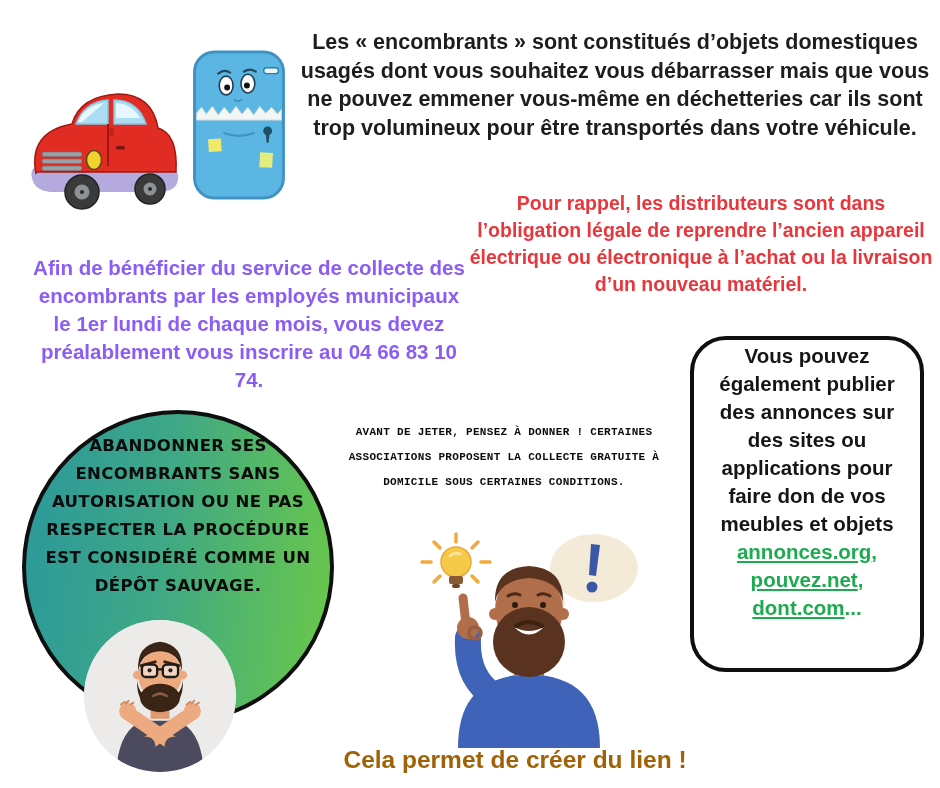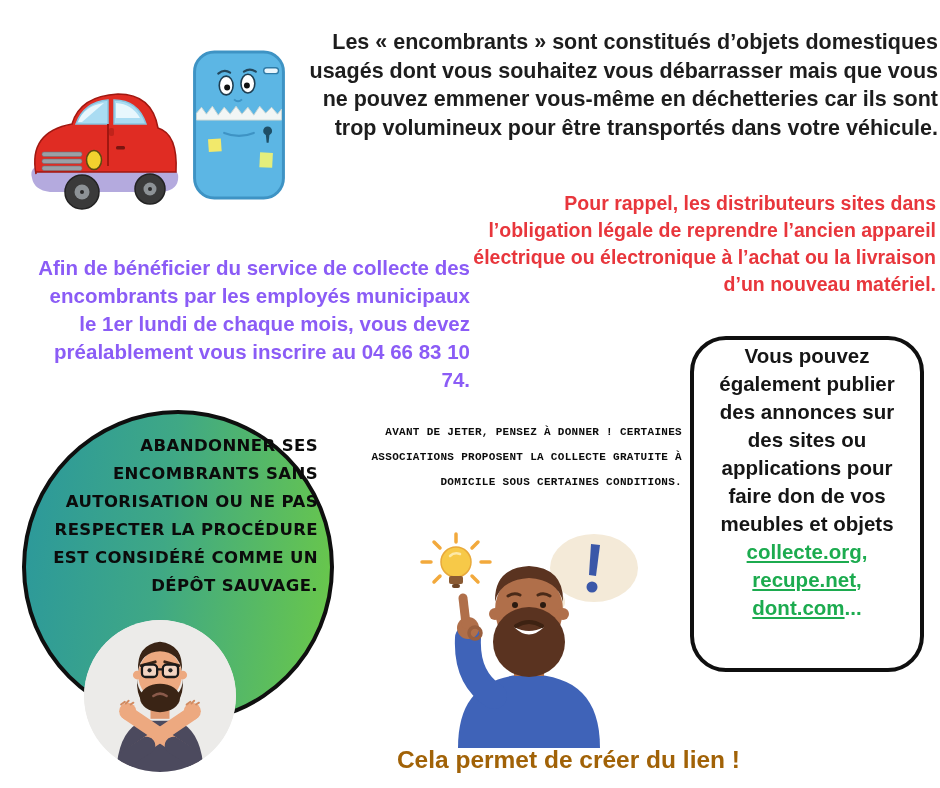--- a/index.html
+++ b/index.html
@@ -1,24 +1,24 @@
 <!DOCTYPE html>
 <html><head>
 <meta charset="utf-8">
 <style>
   html,body{margin:0;padding:0;background:#fff;}
   .flyer{position:relative;width:940px;height:788px;background:#ffffff;overflow:hidden;
          font-family:"Liberation Sans",sans-serif;color:#1c1c1c;}
-  .para{position:absolute;font-weight:bold;text-align:right;}
+  .para{position:absolute;font-weight:bold;text-align:center;}
   .intro-text{left:292px;top:28px;width:646px;font-size:21.5px;line-height:28.5px;color:#1d1d1d;}
   .reminder-text{left:466px;top:190px;width:470px;font-size:19.5px;line-height:27px;color:#e8363c;}
   .collection-text{left:28px;top:254px;width:442px;font-size:20.5px;line-height:28px;color:#8b5cf6;}
   .warning-circle{position:absolute;left:22px;top:410px;width:304px;height:306px;border-radius:50%;
          border:4px solid #0f0f0f;background:linear-gradient(97deg,#2b989c 0%,#3fa885 45%,#6cc947 100%);}
-  .warning-text{position:absolute;left:12px;top:18px;width:280px;text-align:right;
+  .warning-text{position:absolute;left:12px;top:18px;width:280px;text-align:center;
          font-family:"DejaVu Sans",sans-serif;font-weight:bold;font-size:16.5px;line-height:28px;
          letter-spacing:.4px;color:#0b0b0b;}
   .avatar{position:absolute;left:84px;top:620px;width:152px;height:152px;border-radius:50%;
          background:#ecebe9;overflow:hidden;z-index:3;}
   .donate-text{left:326px;top:420px;width:356px;font-family:Liberation Mono, monospace;
          font-size:11px;line-height:25px;letter-spacing:.3px;color:#0c0c0c;}
   .pointing-man{position:absolute;left:408px;top:526px;width:242px;height:222px;}
   .publish-box{position:absolute;left:690px;top:336px;width:234px;height:336px;box-sizing:border-box;
          border:4px solid #0f0f0f;border-radius:36px;padding:2px 6px;text-align:center;
          font-weight:bold;font-size:20.5px;line-height:28px;color:#151515;}
@@ -72,21 +72,21 @@
     <path d="M12,66 L17,60 L22,67 L28,59 L34,68 L40,60 L46,67 L52,59 L58,67 L64,60 L70,68 L76,59 L82,66 L88,60 L94,67 L98,62 L98,73 L12,73 Z" fill="#f2f6f5" stroke="#c9d6d4" stroke-width="1"></path>
     <path d="M40,86 Q55,92 70,86" stroke="#3e93c4" stroke-width="2.2" fill="none" stroke-linecap="round"></path>
     <circle cx="84" cy="84" r="4.5" fill="#1e4e66"></circle>
     <path d="M82,86 L86,86 L85,96 L83,96 Z" fill="#1e4e66"></path>
     <rect x="24" y="92" width="13" height="13" fill="#f2e96b" transform="rotate(-4 30 98)"></rect>
     <rect x="76" y="106" width="13" height="15" fill="#e4ee7c" transform="rotate(3 82 113)"></rect>
   </svg>
 
   <div class="para intro-text">Les « encombrants » sont constitués d’objets domestiques usagés dont vous souhaitez vous débarrasser mais que vous ne pouvez emmener vous-même en déchetteries car ils sont trop volumineux pour être transportés dans votre véhicule.</div>
 
-  <div class="para reminder-text">Pour rappel, les distributeurs sites dans l’obligation légale de reprendre l’ancien appareil électrique ou électronique à l’achat ou la livraison d’un nouveau matériel.</div>
+  <div class="para reminder-text">Pour rappel, les distributeurs sont dans l’obligation légale de reprendre l’ancien appareil électrique ou électronique à l’achat ou la livraison d’un nouveau matériel.</div>
 
   <div class="para collection-text">Afin de bénéficier du service de collecte des encombrants par les employés municipaux le 1er lundi de chaque mois, vous devez préalablement vous inscrire au 04 66 83 10 74.</div>
 
   <div class="warning-circle">
     <div class="warning-text">ABANDONNER SES ENCOMBRANTS SANS AUTORISATION OU NE PAS RESPECTER LA PROCÉDURE EST CONSIDÉRÉ COMME UN DÉPÔT SAUVAGE.</div>
   </div>
 
   <div class="avatar">
     <svg width="152" height="152" viewBox="0 0 160 160">
       <circle cx="80" cy="80" r="80" fill="#ecebe9"></circle>
@@ -155,24 +155,24 @@
     <path d="M108,100 Q121,92 134,100" stroke="#3d2212" stroke-width="4" fill="none" stroke-linecap="round"></path>
     <path d="M86,170 Q58,152 60,112" stroke="#3f63b8" stroke-width="26" fill="none" stroke-linecap="round"></path>
     <circle cx="60" cy="102" r="11" fill="#b06f4a"></circle>
     <path d="M58,98 L55,72" stroke="#b06f4a" stroke-width="9" stroke-linecap="round"></path>
     <circle cx="67" cy="107" r="6" fill="none" stroke="#9a5f3e" stroke-width="3.5"></circle>
   </svg>
 
   <div class="publish-box">
     <span>Vous pouvez également publier des annonces sur des sites ou applications pour faire don de vos meubles et objets</span>
     <span class="link-line">
-      <a>collecte.org</a><span class="suffix">,</span>
+      <a>annonces.org</a><span class="suffix">,</span>
     </span>
     <span class="link-line">
-      <a>recupe.net</a><span class="suffix">,</span>
+      <a>pouvez.net</a><span class="suffix">,</span>
     </span>
     <span class="link-line">
       <a>dont.com</a><span class="suffix">...</span>
     </span>
   </div>
 
   <div class="para footer-text">Cela permet de créer du lien !</div>
 
 </div>
 

